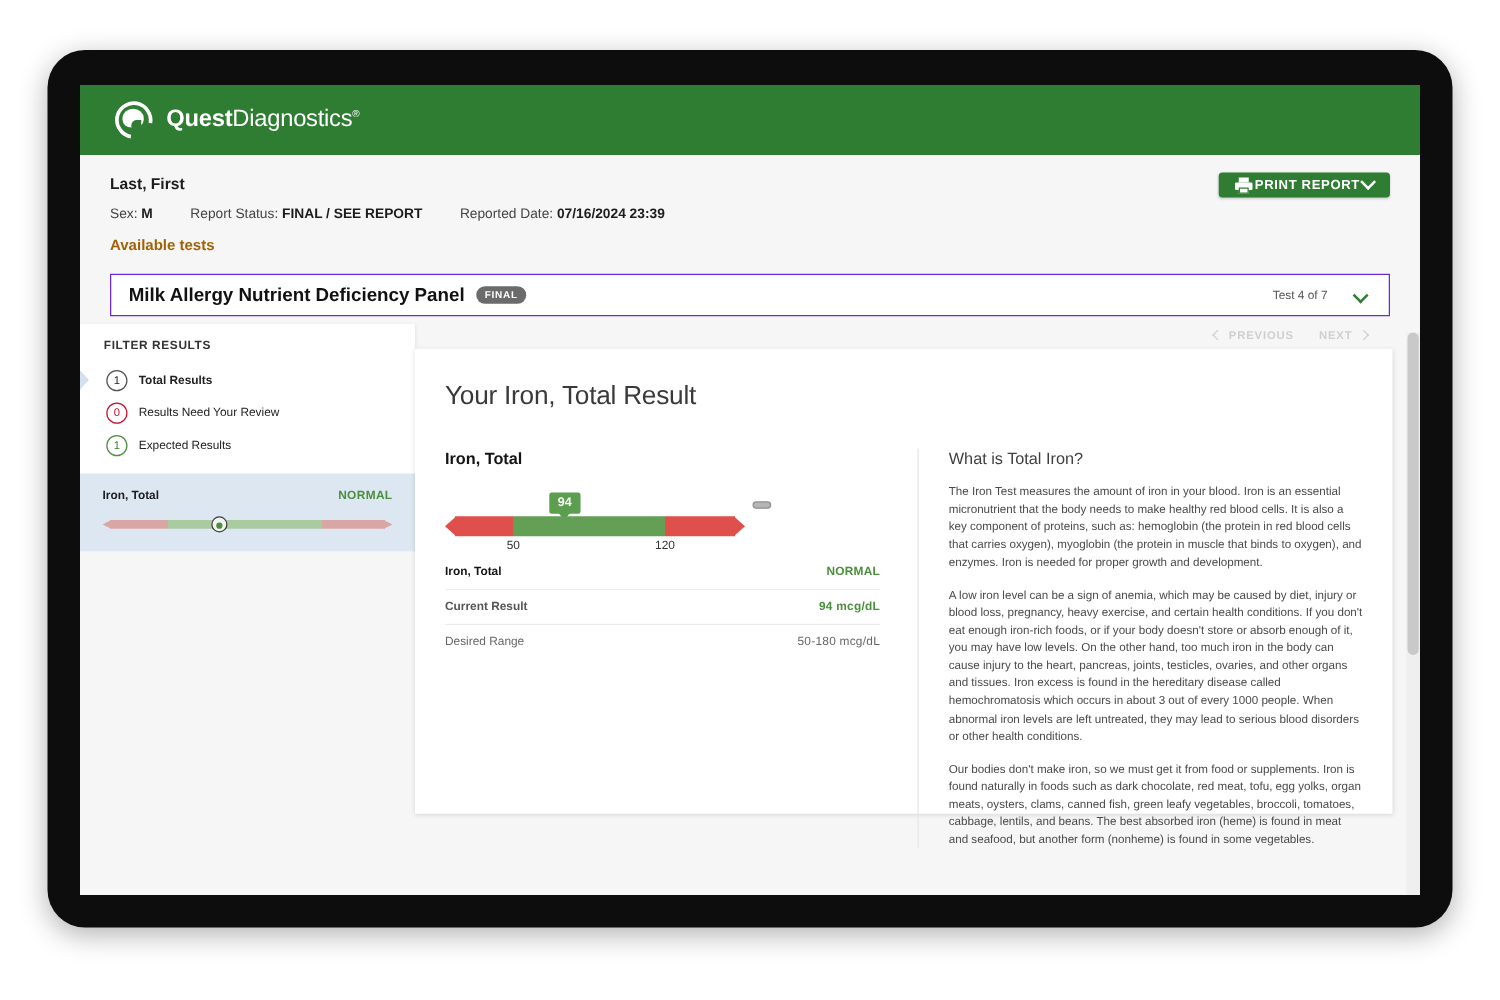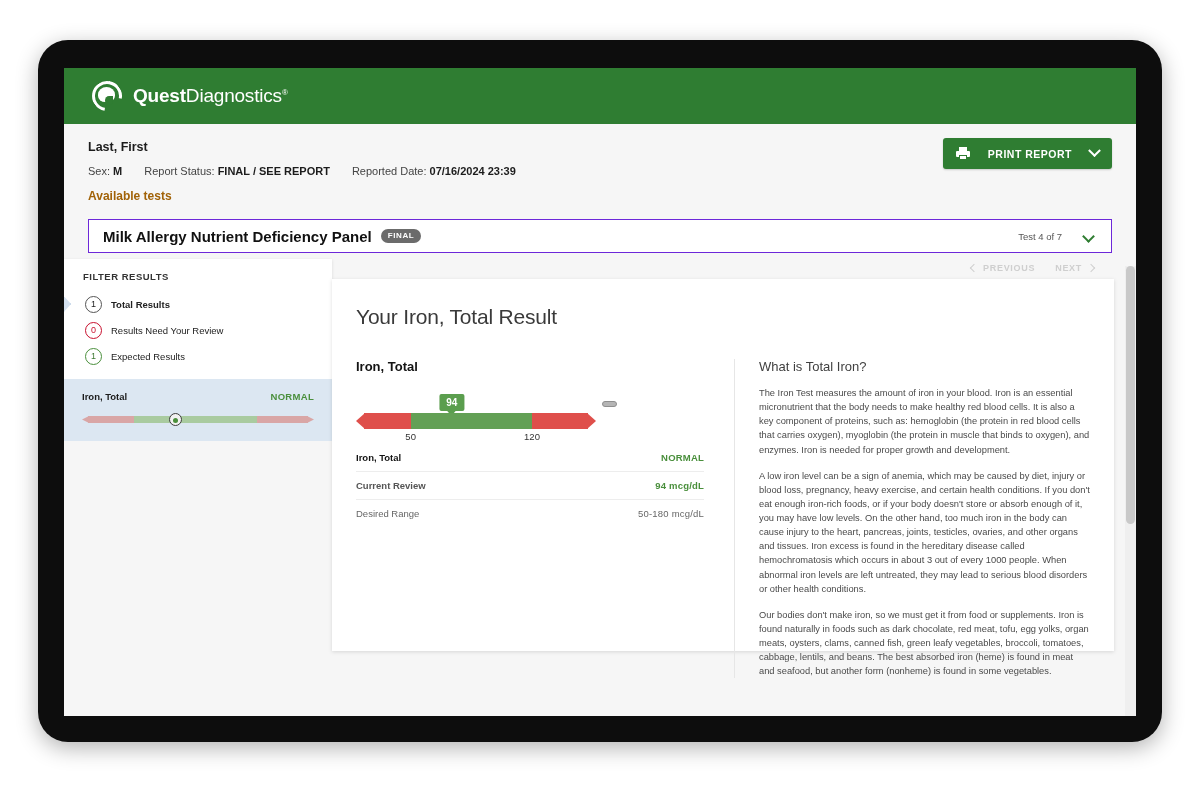--- a/index.html
+++ b/index.html
@@ -68,35 +68,35 @@
     padding: 16px 24px 10px 24px;
     position: relative;
     border-bottom: 0;
   }
   #patient-name { font-size: 12.5px; font-weight: 700; color: #1c1c1c; }
   #patient-meta {
     margin-top: 11px;
     font-size: 11px; color: #444;
     display: flex; align-items: center; gap: 0;
   }
-  #patient-meta .seg { margin-right: 22px; white-space: nowrap; }
+  #patient-meta .seg { margin-right: 30px; white-space: nowrap; }
   #patient-meta b { color: #1c1c1c; font-weight: 700; }
   #available-label {
     margin-top: 12px;
     font-size: 12px; font-weight: 700; color: #a16207;
   }
 
   #print-report-btn {
     position: absolute; right: 24px; top: 14px;
     background: #2f7d32; color: #fff;
     border: none; border-radius: 3px;
-    height: 31px; padding: 0 13px;
+    height: 20px; padding: 0 13px;
     font-family: inherit;
     font-size: 10.5px; font-weight: 700; letter-spacing: 0.5px;
-    display: flex; align-items: center; gap: 18px;
+    display: flex; align-items: center; gap: 2px;
     cursor: pointer;
     box-shadow: 0 1px 2px rgba(0,0,0,0.18);
   }
   .printer-ico { width: 14px; height: 13px; position: relative; flex: none; }
   .printer-ico .body { position: absolute; left: 0; top: 4px; width: 14px; height: 6px; background: #fff; border-radius: 1px; }
   .printer-ico .top  { position: absolute; left: 3px; top: 0; width: 8px; height: 4px; background: #fff; }
   .printer-ico .out  { position: absolute; left: 3px; top: 8px; width: 8px; height: 5px; background: #fff; border: 1px solid #2f7d32; }
   .chev-down-w {
     width: 9px; height: 9px; border-right: 2px solid #fff; border-bottom: 2px solid #fff;
     transform: rotate(45deg) translate(-2px,-2px);
@@ -405,21 +405,21 @@
             <span class="gauge-tick" id="tickHi" style="left: 176px;">120</span>
             <span id="range-pill"></span>
           </div>
 
           <div id="result-table">
             <div class="tbl-row header">
               <span class="k">Iron, Total</span>
               <span class="v">NORMAL</span>
             </div>
             <div class="tbl-row">
-              <span class="k">Current Review</span>
+              <span class="k">Current Result</span>
               <span class="v">94 mcg/dL</span>
             </div>
             <div class="tbl-row muted">
               <span class="k">Desired Range</span>
               <span class="v">50-180 mcg/dL</span>
             </div>
           </div>
         </div>
 
         <div id="info-col">

